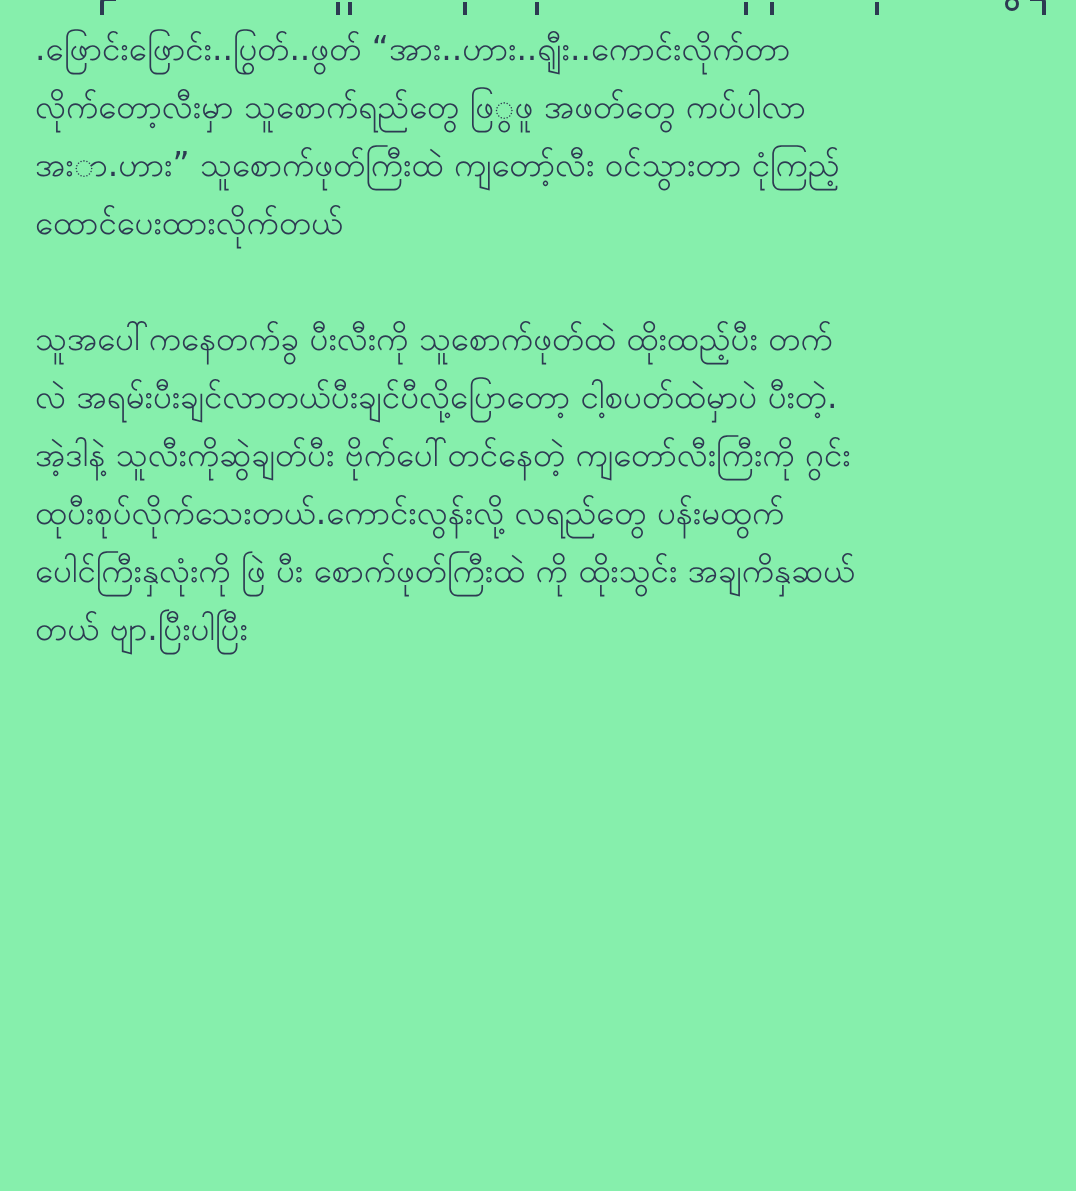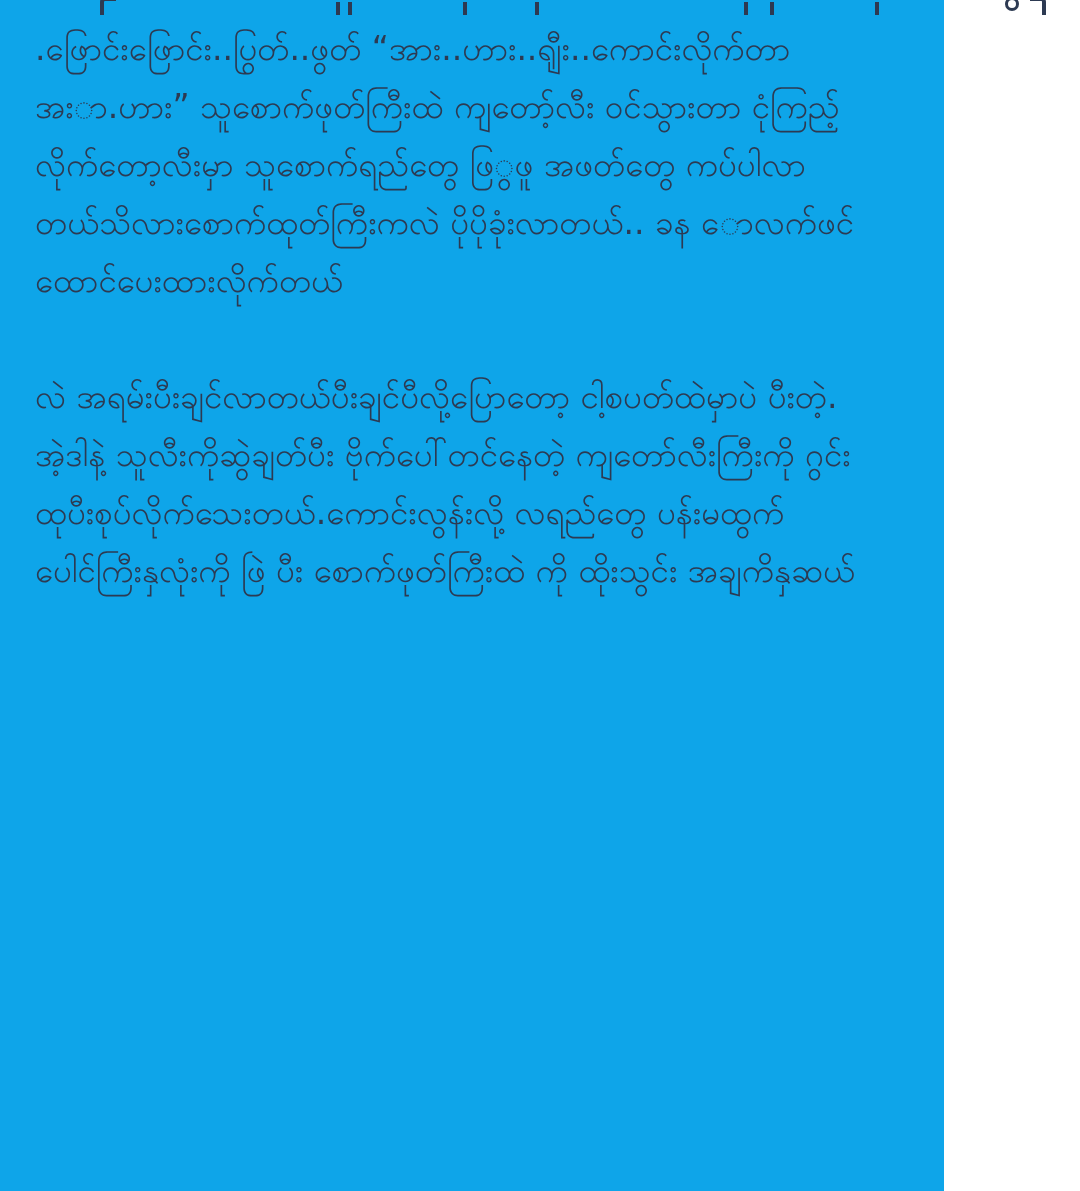--- a/index.html
+++ b/index.html
@@ -8,23 +8,23 @@
     background: #ffffff;
   }
   body {
     width: 1080px;
     height: 1191px;
     overflow: hidden;
     font-family: "DejaVu Sans", "Liberation Sans", sans-serif;
   }
   .page {
     position: relative;
-    width: 944px;
+    width: 1076px;
     height: 1191px;
-    background: #0ea5e9;
+    background: #86efac;
   }
   
   .clipped-line {
     position: relative;
     height: 18px;
     width: 100%;
   }
   .clipped-line .frag {
     position: absolute;
     bottom: 3px;
@@ -92,27 +92,28 @@
     <span class="frag ring" style="left:1005px"></span>
 
     <span class="frag" style="left:744px; bottom:3px"></span>
     <span class="frag hook-right" style="left:1030px"></span>
   </div>
 
   <div class="article">
 
     <div class="para">
       <div class="line">.ဖြောင်းဖြောင်း..ပြွတ်..ဖွတ် “အား..ဟား..ရျီး..ကောင်းလိုက်တာ</div>
+      <div class="line">လိုက်တော့လီးမှာ သူစောက်ရည်တွေ ဖြ◌ွဖူ အဖတ်တွေ ကပ်ပါလာ</div>
       <div class="line">အး◌ာ.ဟား” သူစောက်ဖုတ်ကြီးထဲ ကျတော့်လီး ဝင်သွားတာ ငုံကြည့်</div>
-      <div class="line">လိုက်တော့လီးမှာ သူစောက်ရည်တွေ ဖြ◌ွဖူ အဖတ်တွေ ကပ်ပါလာ</div>
-      <div class="line">တယ်သိလားစောက်ထုတ်ကြီးကလဲ ပိုပိုခုံးလာတယ်.. ခန ◌ောလက်ဖင်</div>
       <div class="line">ထောင်ပေးထားလိုက်တယ်</div>
     </div>
 
     <div class="para">
+      <div class="line">သူအပေါ်ကနေတက်ခွ ပီးလီးကို သူစောက်ဖုတ်ထဲ ထိုးထည့်ပီး တက်</div>
       <div class="line">လဲ အရမ်းပီးချင်လာတယ်ပီးချင်ပီလို့ပြောတော့ ငါ့စပတ်ထဲမှာပဲ ပီးတဲ့.</div>
       <div class="line">အဲ့ဒါနဲ့ သူလီးကိုဆွဲချတ်ပီး ဗိုက်ပေါ်တင်နေတဲ့ ကျတော်လီးကြီးကို ဂွင်း</div>
       <div class="line">ထုပီးစုပ်လိုက်သေးတယ်.ကောင်းလွန်းလို့ လရည်တွေ ပန်းမထွက်</div>
       <div class="line">ပေါင်ကြီးနှလုံးကို ဖြဲ ပီး စောက်ဖုတ်ကြီးထဲ ကို ထိုးသွင်း အချကိနှဆယ်</div>
+      <div class="line">တယ် ဗျာ.ပြီးပါပြီး</div>
     </div>
 
   </div>
 </div>
 
 </body></html>

